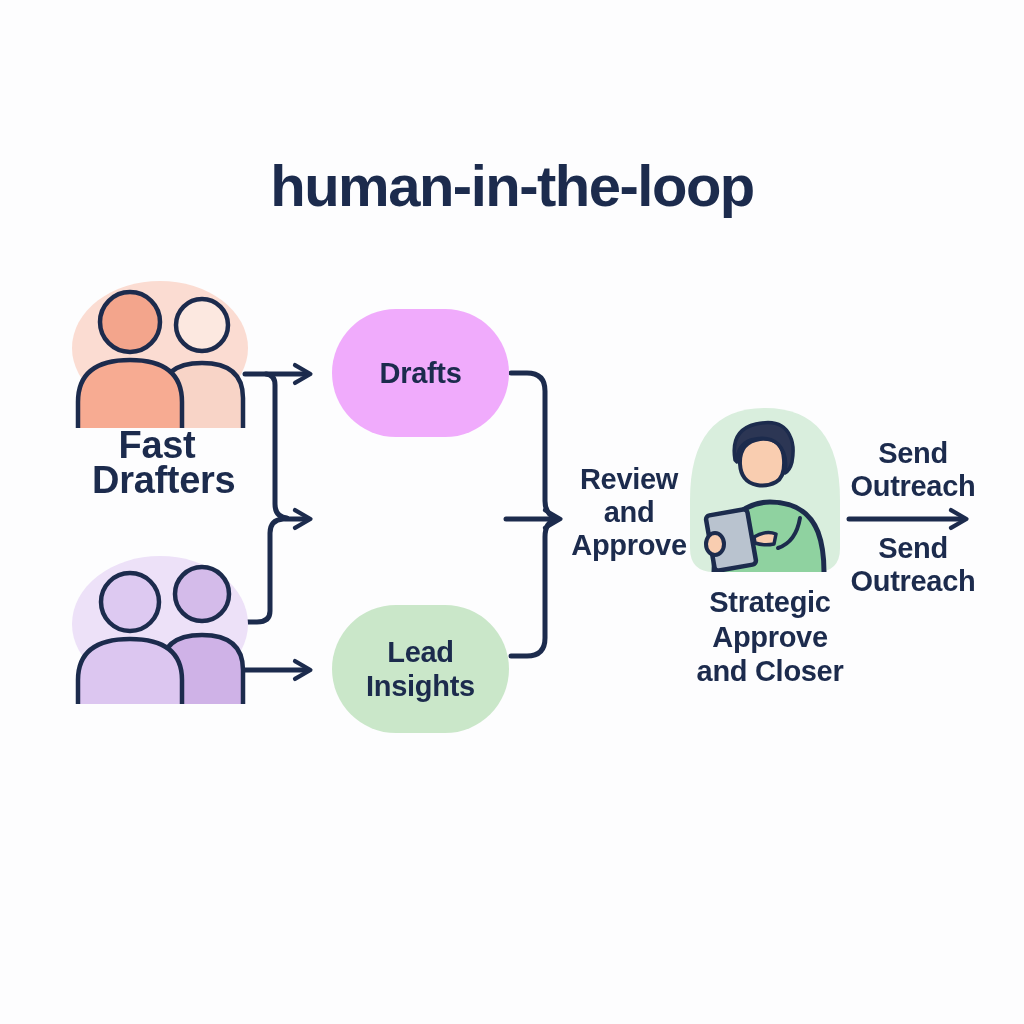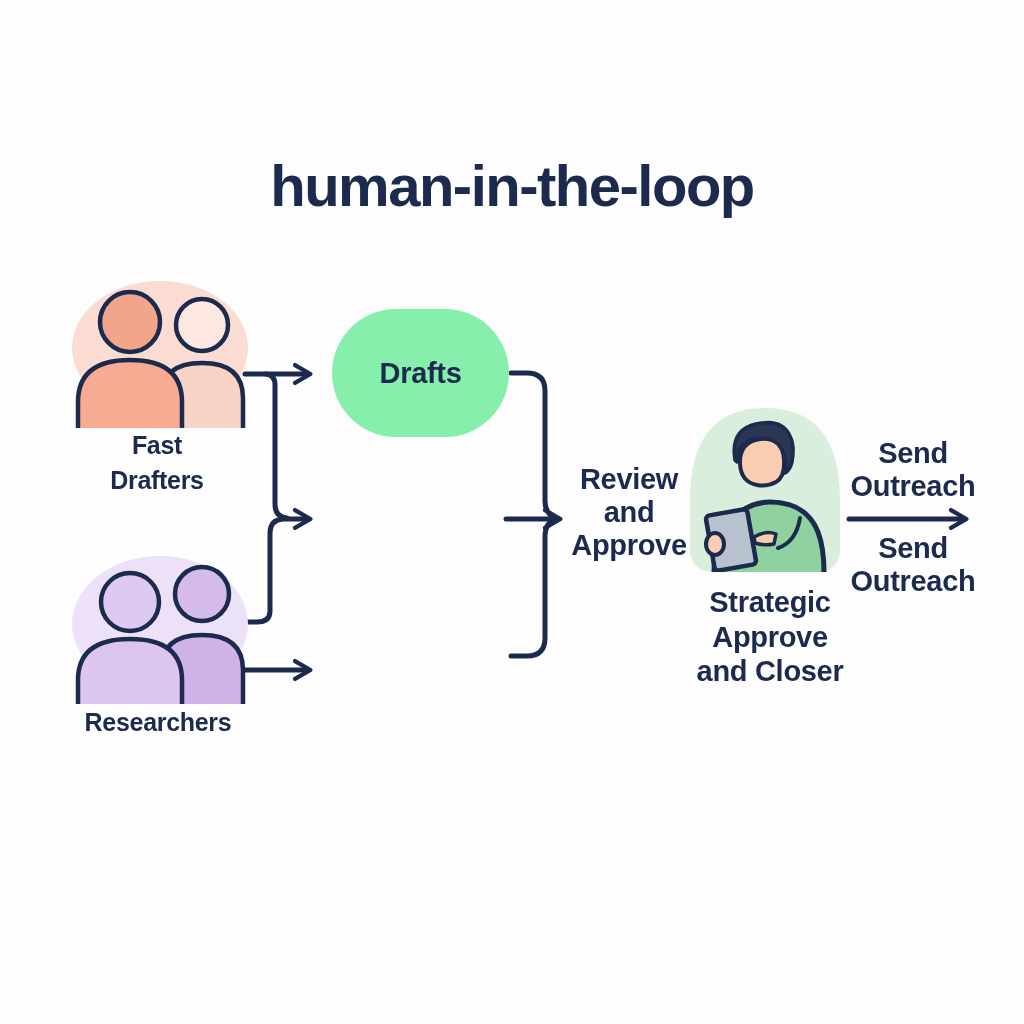--- a/index.html
+++ b/index.html
@@ -9,21 +9,21 @@
     font-family:"Liberation Sans","DejaVu Sans",sans-serif;
     color:var(--navy,#1c2b4d);
   }
   .abs{position:absolute;}
   #title{
     left:0;top:152px;width:1024px;text-align:center;
     font-size:58px;font-weight:700;letter-spacing:-1.5px;
     color:var(--navy);
   }
   .group-label{
-    text-align:center;font-size:25px;font-weight:700;line-height:35px;
+    text-align:center;font-size:38px;font-weight:700;line-height:35px;
     letter-spacing:-0.3px;color:var(--navy);
   }
   .pill{
     left:332px;width:177px;height:128px;border-radius:64px;
     display:flex;align-items:center;justify-content:center;text-align:center;
     font-size:29px;font-weight:700;line-height:34px;letter-spacing:-0.3px;
     color:var(--navy);padding:0 12px;box-sizing:border-box;
   }
   .flow-label{
     text-align:center;font-size:29px;font-weight:700;line-height:33px;
@@ -76,23 +76,23 @@
   <svg class="abs" style="left:68px;top:552px" width="180" height="152" viewBox="0 0 180 152">
     <ellipse cx="92" cy="72" rx="88" ry="68" fill="var(--purple-blob)"></ellipse>
     <g class="stroke" stroke-width="4.5">
       <circle cx="134" cy="42" r="27" fill="var(--purple-back-head)"></circle>
       <path d="M93,152 V118 Q93,83 134,83 Q175,83 175,118 V152" fill="var(--purple-back-body)"></path>
       <circle cx="62" cy="50" r="29" fill="var(--purple-front-head)"></circle>
       <path d="M10,152 V128 Q10,87 62,87 Q114,87 114,128 V152" fill="var(--purple-front-body)"></path>
     </g>
   </svg>
 
-  <div class="abs group-label" style="left:48px;top:705px;width:220px">Researchers</div>
 
-  <div class="abs pill" style="top: 309px; background-color: #86efac;">Drafts</div>
+  <div class="abs pill" style="top: 309px; background-color: #f0abfc;">Drafts</div>
+  <div class="abs pill" style="top: 605px; background-color: rgb(202, 231, 201);">Lead Insights</div>
 
   <div class="abs flow-label" style="left:554px;top:463px;width:150px">Review and Approve</div>
 
   <svg class="abs" style="left:684px;top:402px" width="162" height="170" viewBox="0 0 162 170">
     <path d="M6,98 Q6,6 81,6 Q156,6 156,98 V146 Q156,170 132,170 H30 Q6,170 6,146 Z" fill="var(--green-blob)"></path>
 
     <path class="stroke" stroke-width="5" d="M30,170 Q30,128 56,110 Q70,100 86,100 Q122,100 134,130 Q140,146 140,170" fill="var(--shirt-green)"></path>
 
     <path class="stroke" stroke-width="4" d="M116,116 Q112,140 94,146" fill="none"></path>
 

